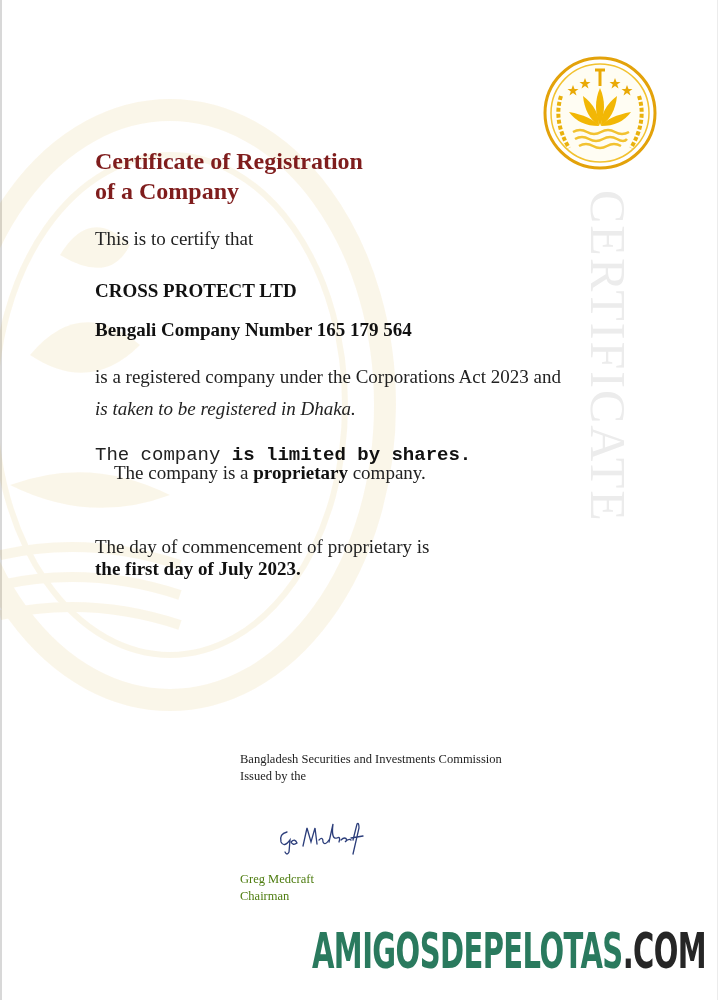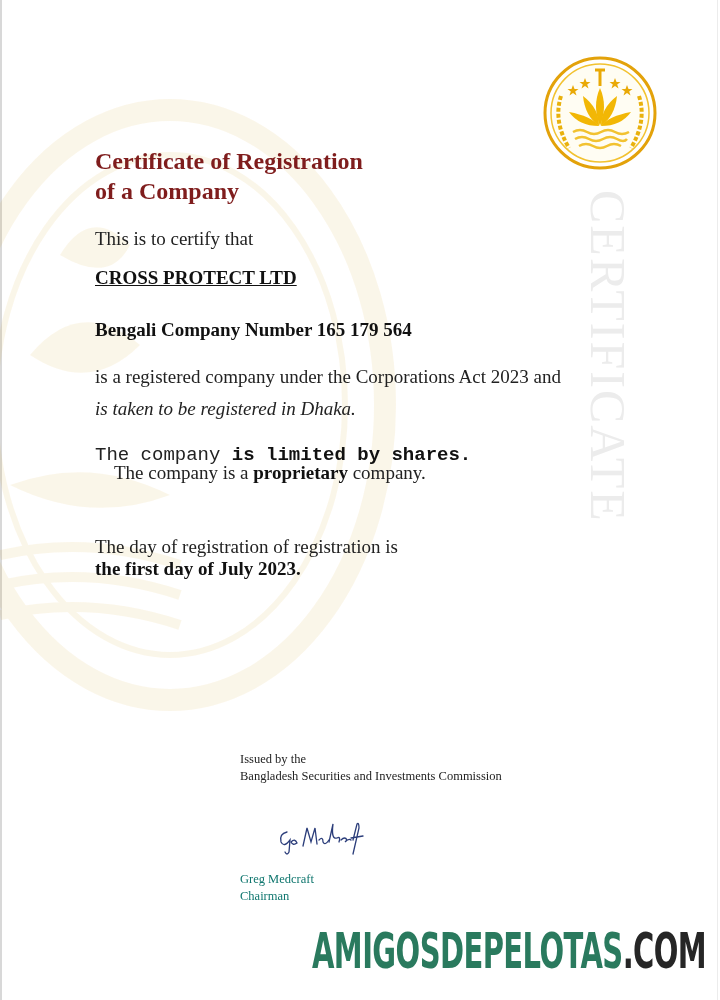--- a/index.html
+++ b/index.html
@@ -47,21 +47,21 @@
     .b { font-weight: bold; color: #111; }
     .issuer {
       position: absolute; left: 240px; top: 751px;
       font-size: 12.5px; line-height: 17px; color: #222;
     }
     .signature {
       position: absolute; left: 275px; top: 818px; width: 90px; height: 40px;
     }
     .signer {
       position: absolute; left: 240px; top: 871px;
-      font-size: 12.5px; line-height: 17px; color: #0f766e;
+      font-size: 12.5px; line-height: 17px; color: #4d7c0f;
     }
     .site-banner {
       position: absolute; left: 312px; top: 922px;
       font-family: "DejaVu Sans", sans-serif;
       font-size: 50px; font-weight: bold;
       letter-spacing: -1px;
       transform: scaleX(0.58); transform-origin: left top;
       line-height: 58px; white-space: nowrap;
     }
     .site-green { color: #2a7a5e; }
@@ -114,39 +114,39 @@
 </svg>
 
 <div class="vertical-watermark">CERTIFICATE</div>
 
 <div class="title">
   <div>Certificate of Registration</div>
   <div>of a Company</div>
 </div>
 
 <div class="p" style="top:228px;">This is to certify that</div>
-<div class="p b" style="top:267px;text-decoration:underline;">CROSS PROTECT LTD</div>
+<div class="p b" style="top:280px;">CROSS PROTECT LTD</div>
 <div class="p b" style="top:319px;">Bengali Company Number 165 179 564</div>
 <div class="p" style="top:366px;">is a registered company under the Corporations Act 2023 and</div>
 <div class="p" style="top:398px;font-style:italic;">is taken to be registered in Dhaka.</div>
 
 <div class="p" style="top:444px;font-family:Liberation Mono, monospace;">
   <span>The company </span><span class="b">is limited by shares.</span>
 </div>
 
 <div class="p" style="top:462px;margin-left:19px;">
   <span>The company is a </span><span class="b">proprietary</span><span> company.</span>
 </div>
 
-<div class="p" style="top:536px;">The day of registration of registration is</div>
+<div class="p" style="top:536px;">The day of commencement of proprietary is</div>
 <div class="p b" style="top:558px;">the first day of July 2023.</div>
 
 <div class="issuer">
+  <div>Bangladesh Securities and Investments Commission</div>
   <div>Issued by the</div>
-  <div>Bangladesh Securities and Investments Commission</div>
 </div>
 
 <svg class="signature" viewBox="0 0 90 40">
   <g stroke="#2b3d7a" stroke-width="1.3" fill="none" stroke-linecap="round">
     <path d="M12 14 Q4 16 6 24 Q9 30 15 22 L14 34 Q12 38 10 34"></path>
     <path d="M16 24 Q20 20 22 25 Q18 28 16 24"></path>
     <path d="M28 28 L32 10 L36 24 L40 10 L42 26"></path>
     <path d="M44 22 Q48 18 48 24 Q50 28 54 22"></path>
     <path d="M54 24 L58 6 Q56 22 62 20 Q66 18 64 24"></path>
     <path d="M66 22 Q70 18 72 22 L70 24 Q74 20 76 22"></path>

